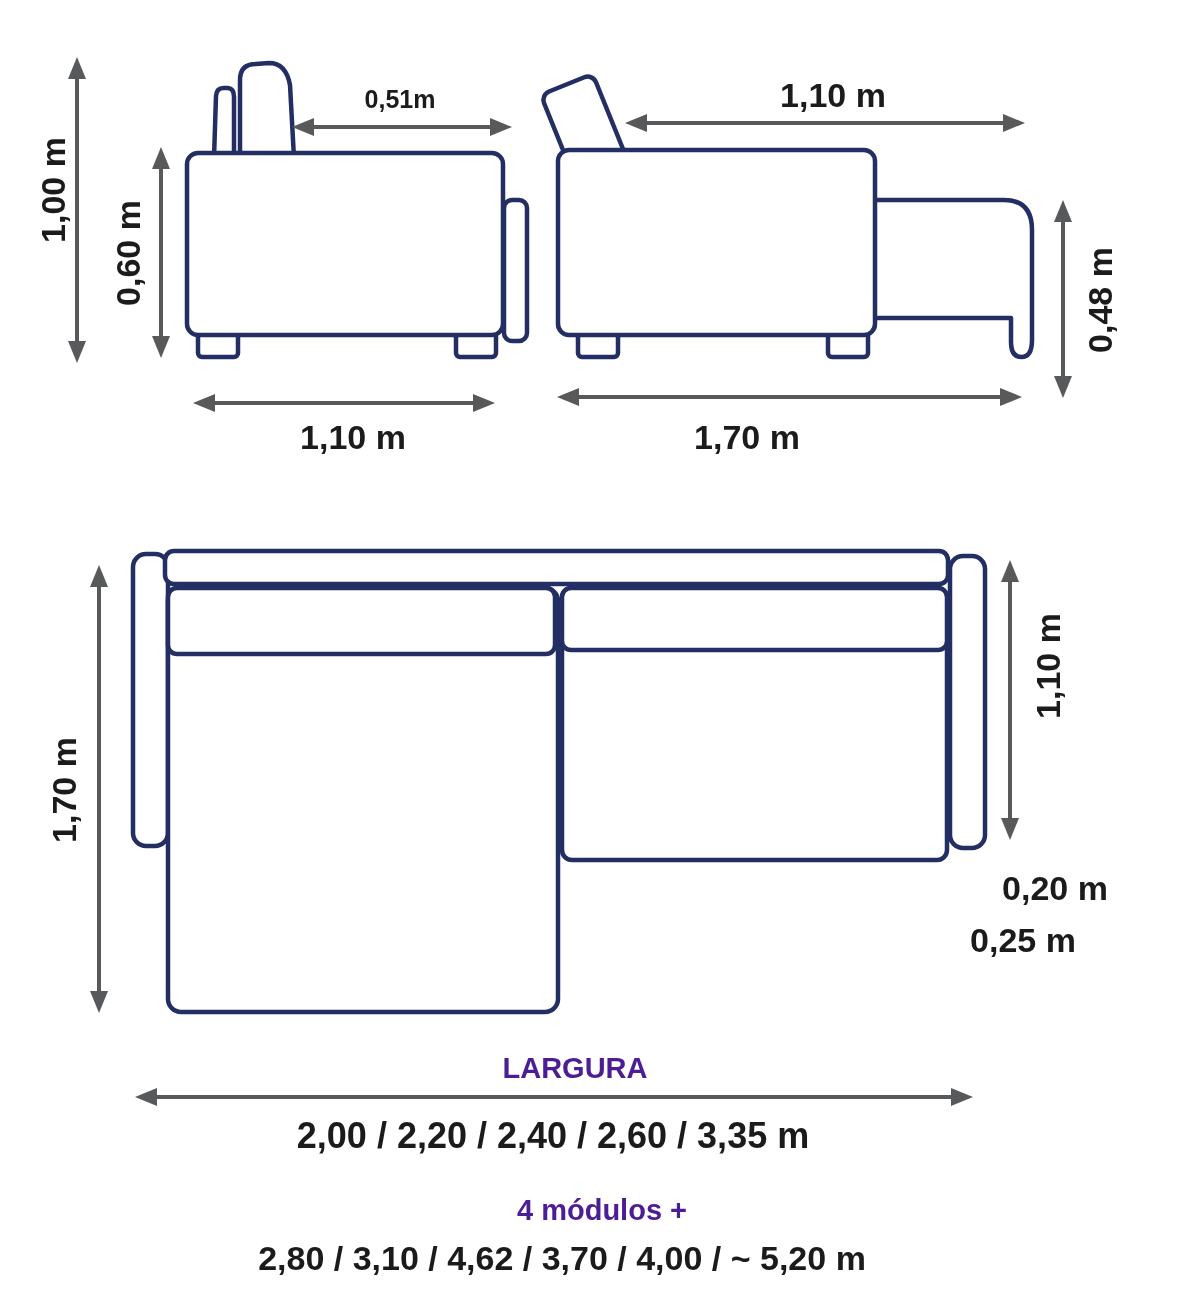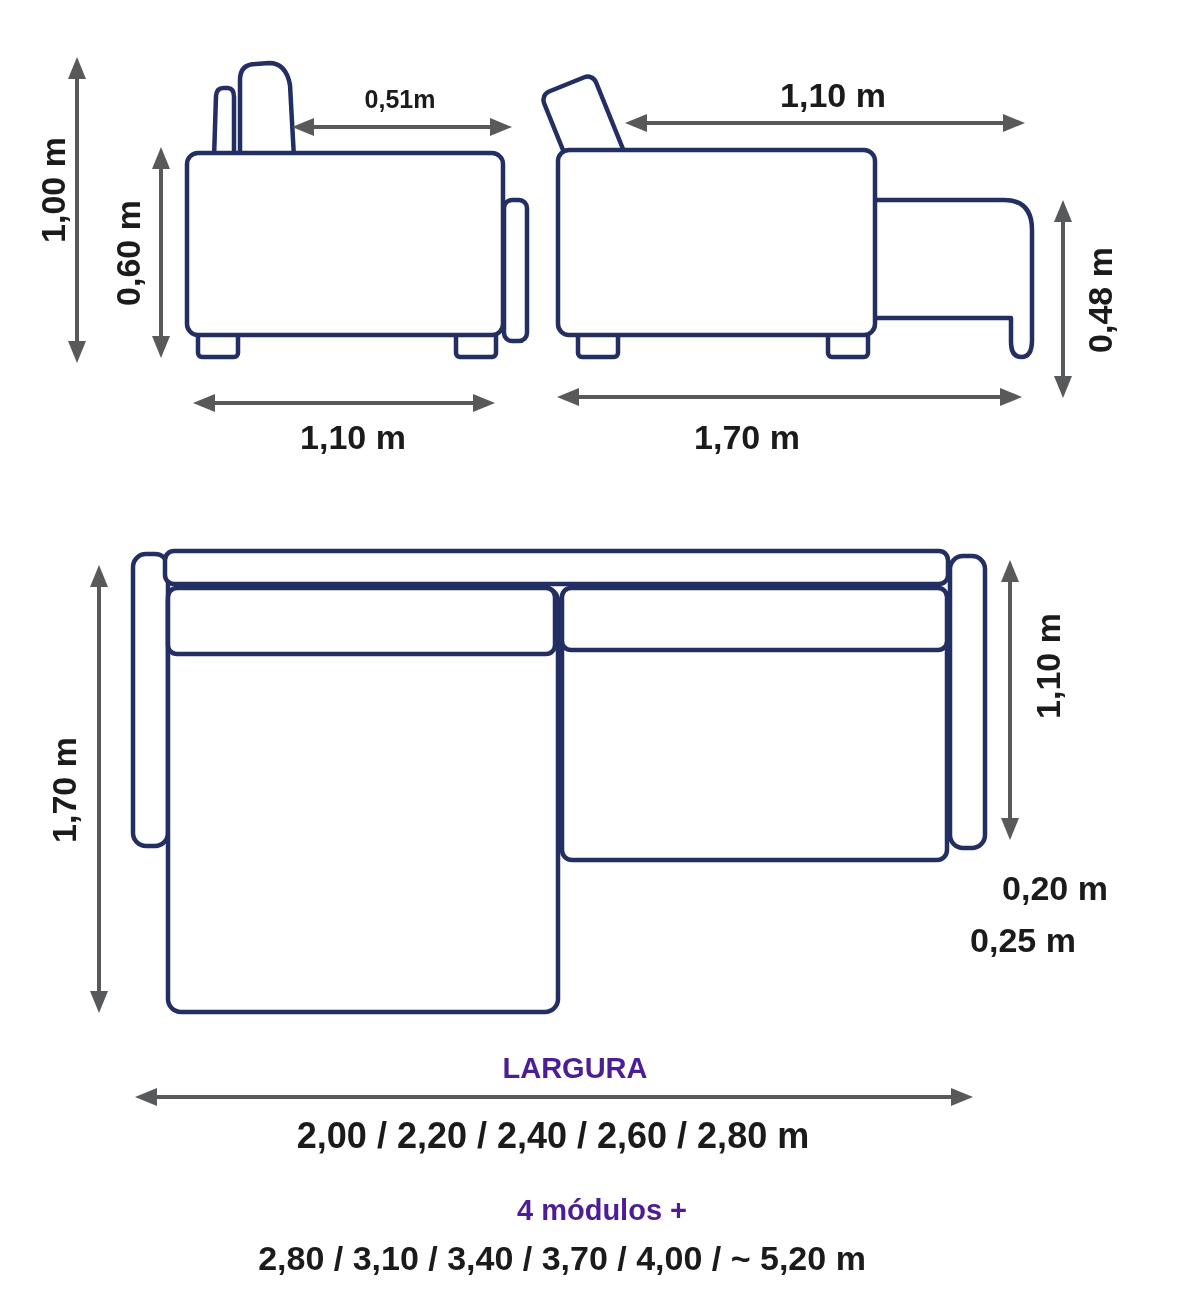--- a/index.html
+++ b/index.html
@@ -139,17 +139,17 @@
   <div class="lbl" style="left:833px;top:95px;">1,10 m</div>
   <div class="lbl rot" style="left:1100px;top:300px;">0,48 m</div>
   <div class="lbl" style="left:747px;top:437px;">1,70 m</div>
 
   <div class="lbl rot" style="left:64px;top:790px;">1,70 m</div>
   <div class="lbl rot" style="left:1048px;top:666px;">1,10 m</div>
   <div class="lbl" style="left:1023px;top:888px;margin-left:32px;">0,20 m</div>
   <div class="lbl" style="left:1023px;top:940px;">0,25 m</div>
 
   <div class="lbl blue" style="left:575px;top:1068px;font-size:29px;">LARGURA</div>
-  <div class="lbl" style="left:553px;top:1136px;font-size:36px;">2,00 / 2,20 / 2,40 / 2,60 / 2,80 m</div>
+  <div class="lbl" style="left:553px;top:1136px;font-size:36px;">2,00 / 2,20 / 2,40 / 2,60 / 3,35 m</div>
   <div class="lbl blue" style="left:602px;top:1210px;font-size:29px;">4 módulos +</div>
-  <div class="lbl" style="left:562px;top:1258px;">2,80 / 3,10 / 3,40 / 3,70 / 4,00 /  ~ 5,20 m</div>
+  <div class="lbl" style="left:562px;top:1258px;">2,80 / 3,10 / 4,62 / 3,70 / 4,00 /  ~ 5,20 m</div>
 
 </div>
 
 </body></html>

